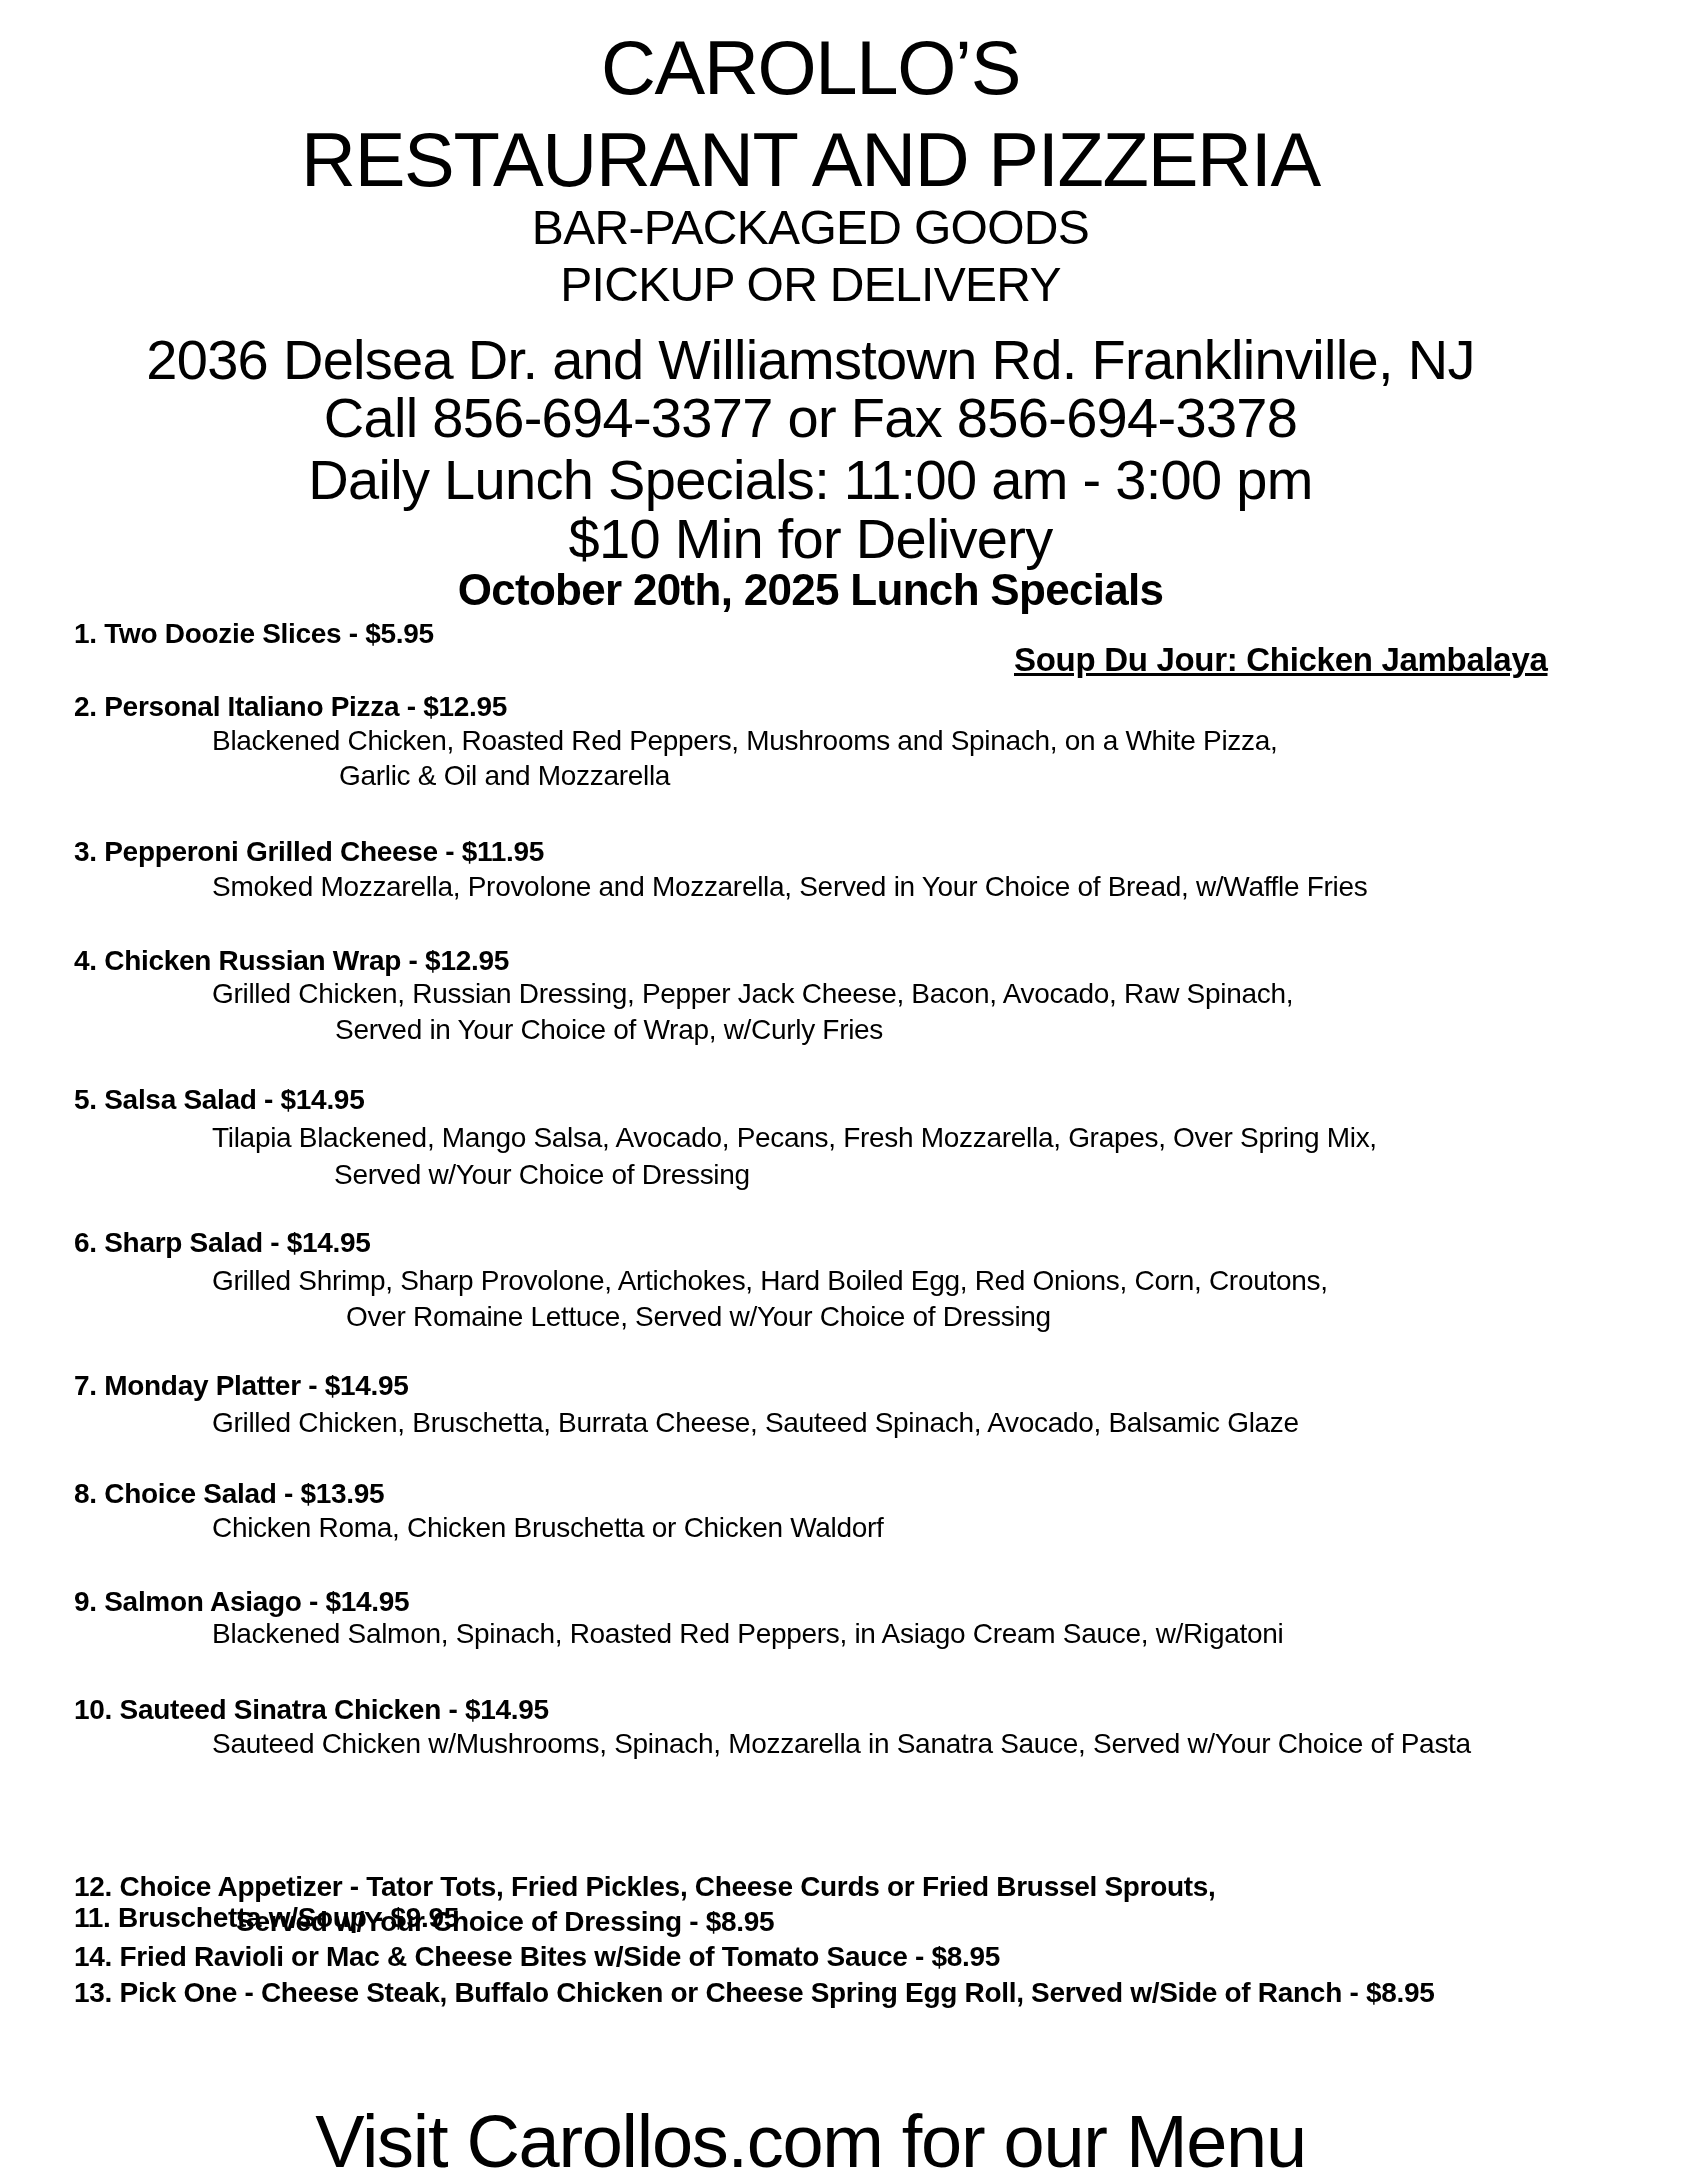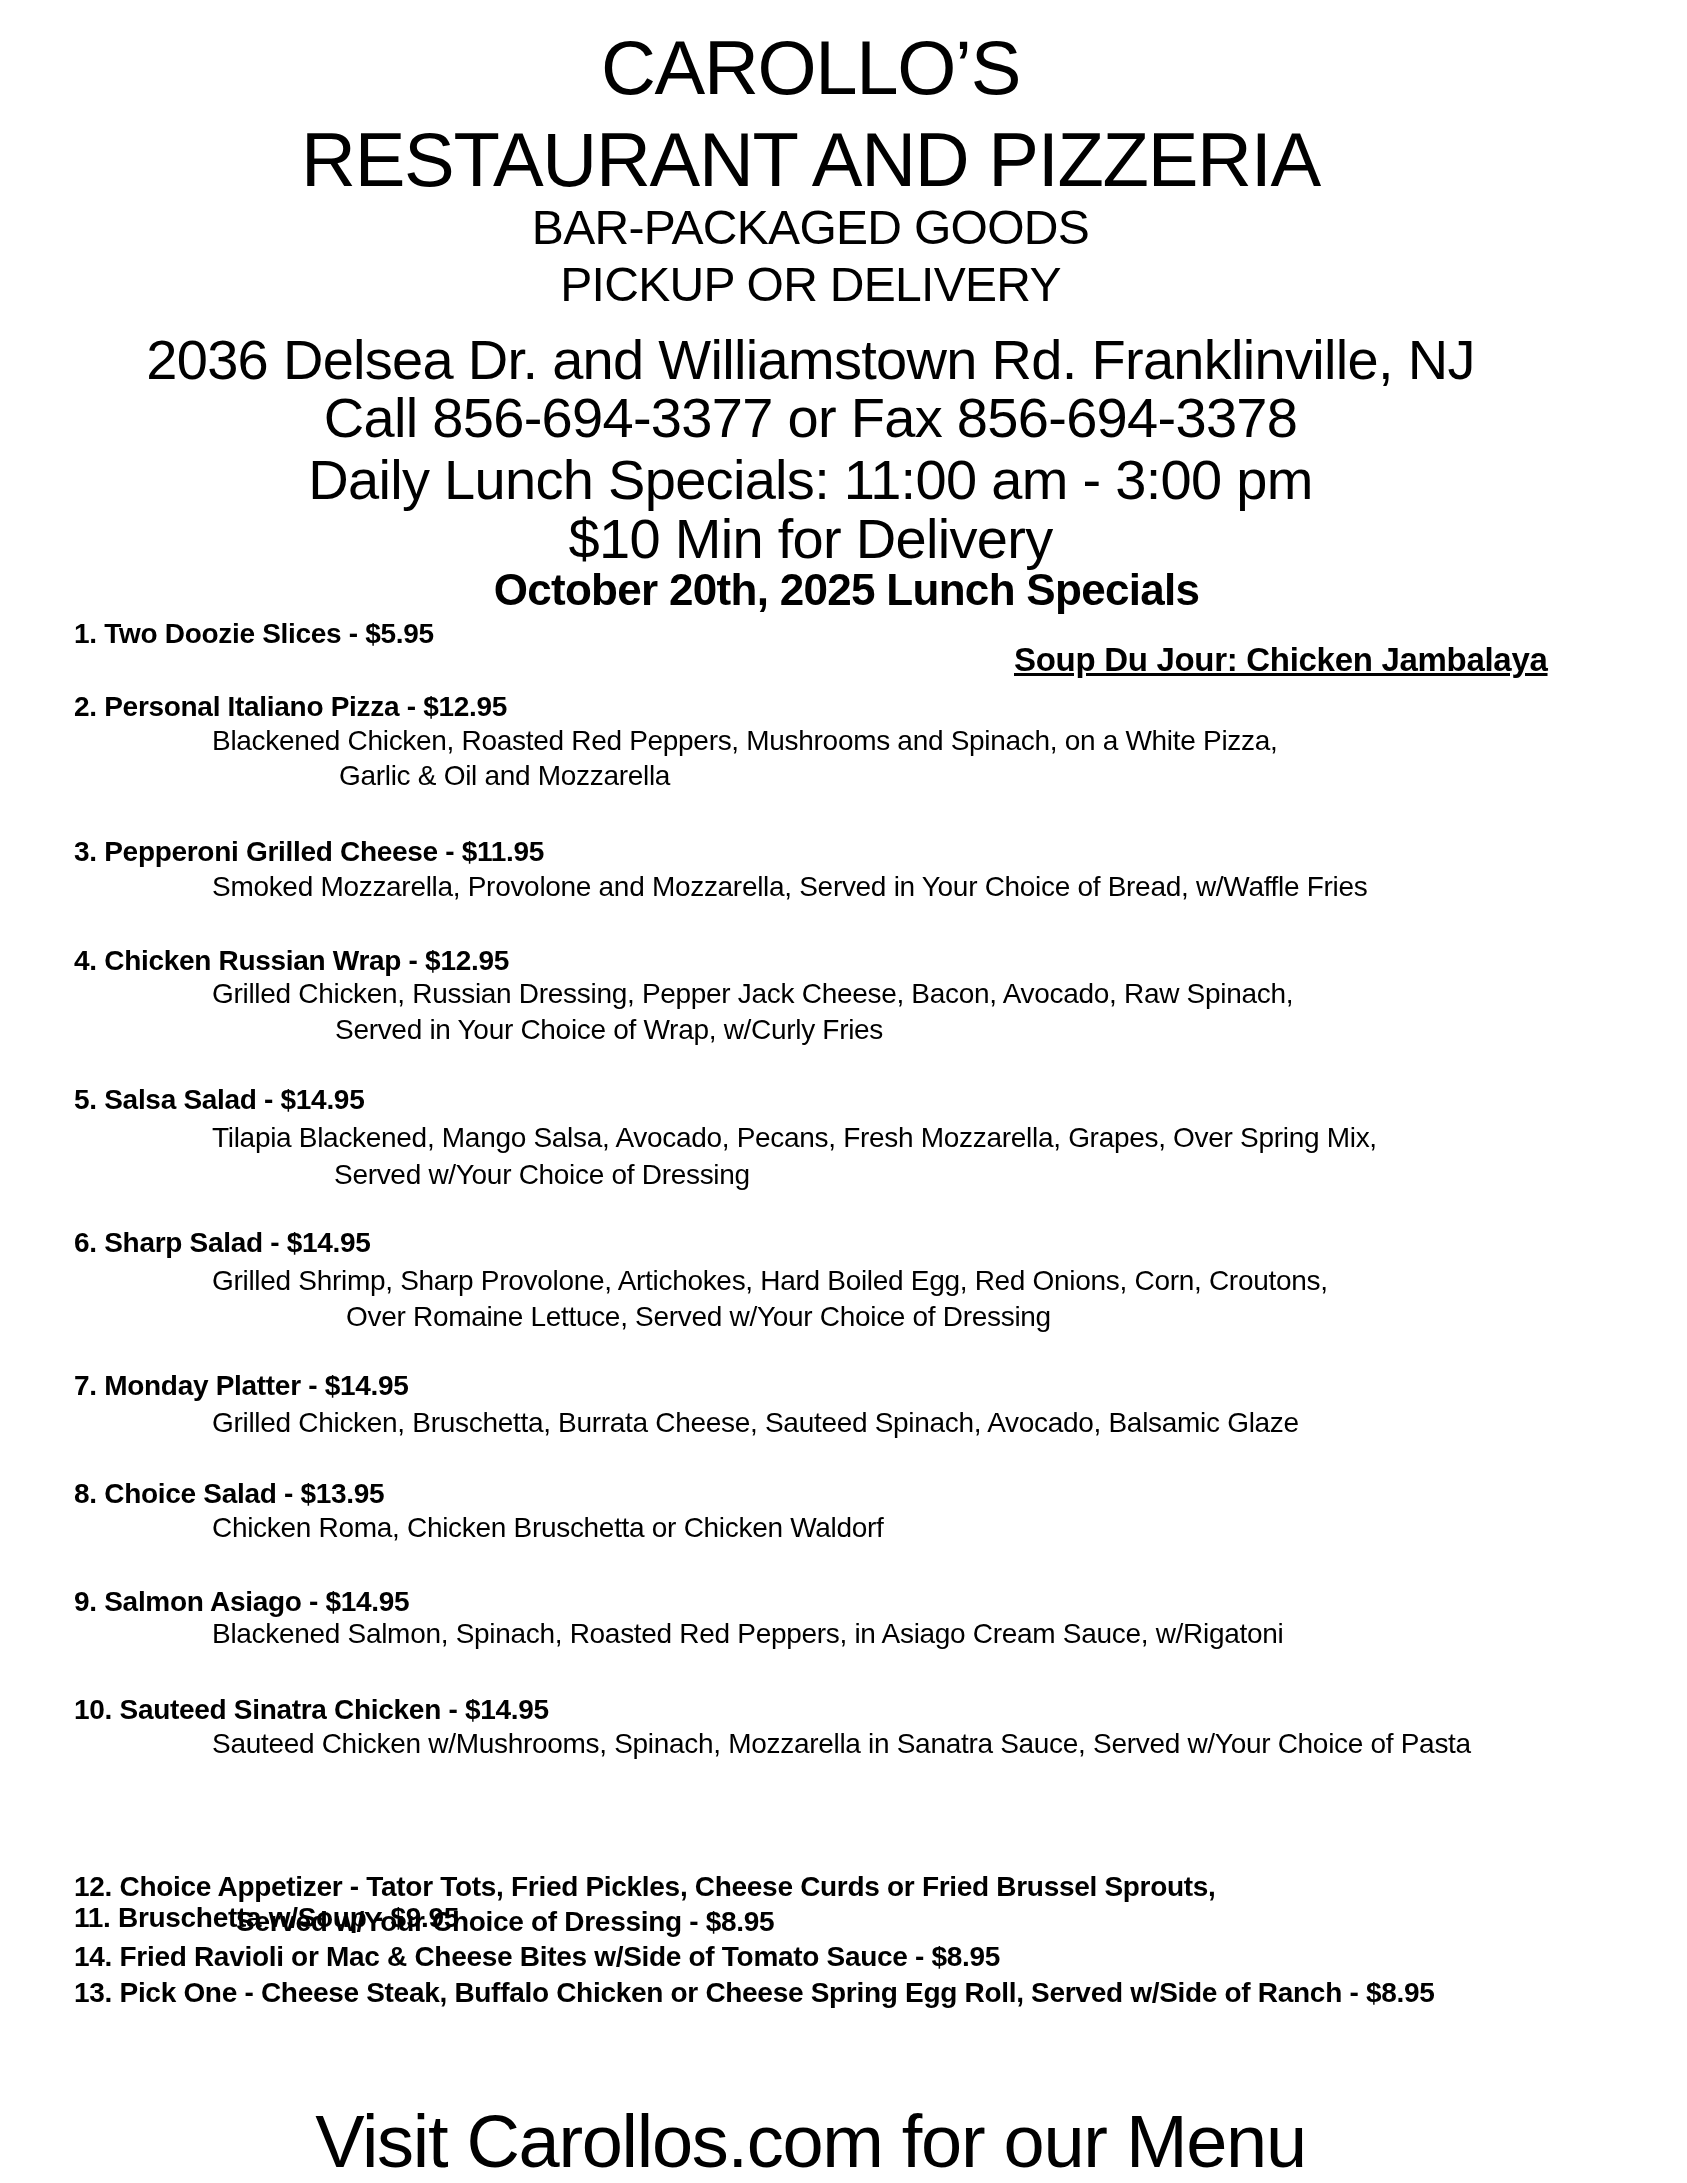--- a/index.html
+++ b/index.html
@@ -19,21 +19,21 @@
   .abs { position: absolute; line-height: 1; white-space: nowrap; }
   .center-band {
     position: absolute;
     left: 0;
     width: 1621px;
     text-align: center;
   }
   .t-main    { font-size: 76px; letter-spacing: -1.3px; }
   .t-sub     { font-size: 48px;  letter-spacing: -0.7px; }
   .t-info    { font-size: 56px;  letter-spacing: -0.7px; }
-  .t-date    { font-size: 44px;  font-weight: bold; letter-spacing: -0.7px; margin-left: 36px; }
+  .t-date    { font-size: 44px;  font-weight: bold; letter-spacing: -0.7px; }
   .item      { font-size: 28px;  font-weight: bold; letter-spacing: -0.3px; }
   .desc      { font-size: 28px;  letter-spacing: -0.3px; }
   .soup      { font-size: 33px;  font-weight: bold; letter-spacing: -0.3px; text-decoration: underline; }
   .footer-big{ font-size: 74px; letter-spacing: -1.3px; }
 </style>
 </head>
 <body>
 
 <div id="page">
 

